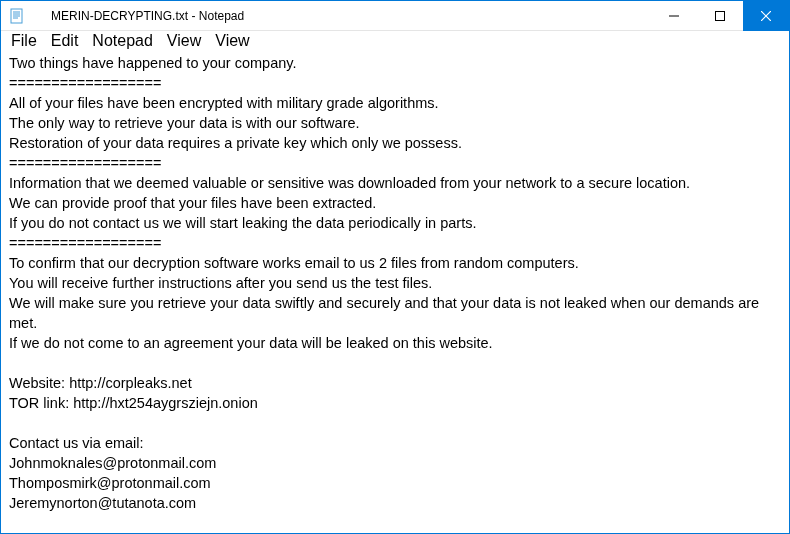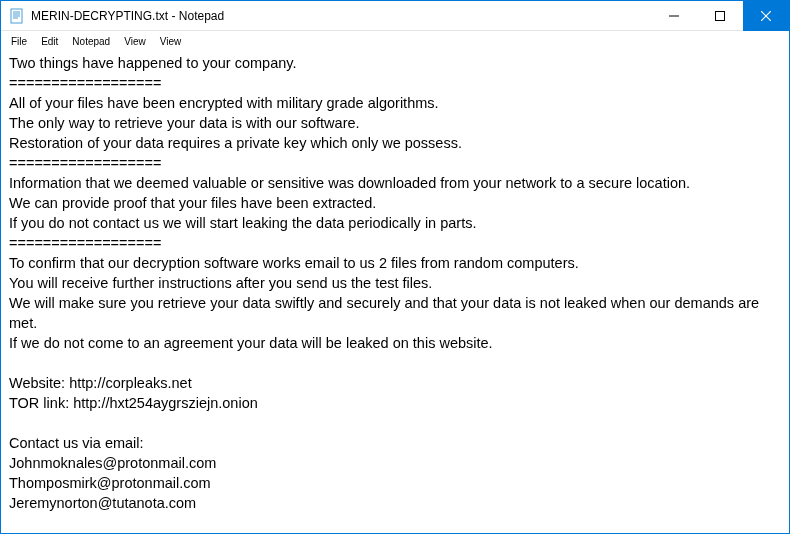--- a/index.html
+++ b/index.html
@@ -26,20 +26,21 @@
       padding-left: 8px;
       gap: 6px;
     }
     .notepad-icon {
       width: 16px;
       height: 16px;
     }
     .title-text {
       font-size: 12px;
       color: #000;
+      margin-left: 20px;
     }
     .window-controls {
       display: flex;
       height: 100%;
     }
     .win-btn {
       width: 46px;
       height: 30px;
       display: flex;
       align-items: center;
@@ -49,21 +50,21 @@
     .win-btn.close {
       background: #0078d7;
       color: #fff;
     }
     .menubar {
       height: 20px;
       display: flex;
       align-items: center;
       padding: 0 4px;
       gap: 2px;
-      font-size: 10px;
+      font-size: 16px;
     }
     .menubar span {
       padding: 1px 6px;
     }
     .content {
       padding: 2px 8px;
       font-family: Liberation Sans, sans-serif;
       font-size: 14.5px;
       line-height: 1.38;
       white-space: pre-wrap;

